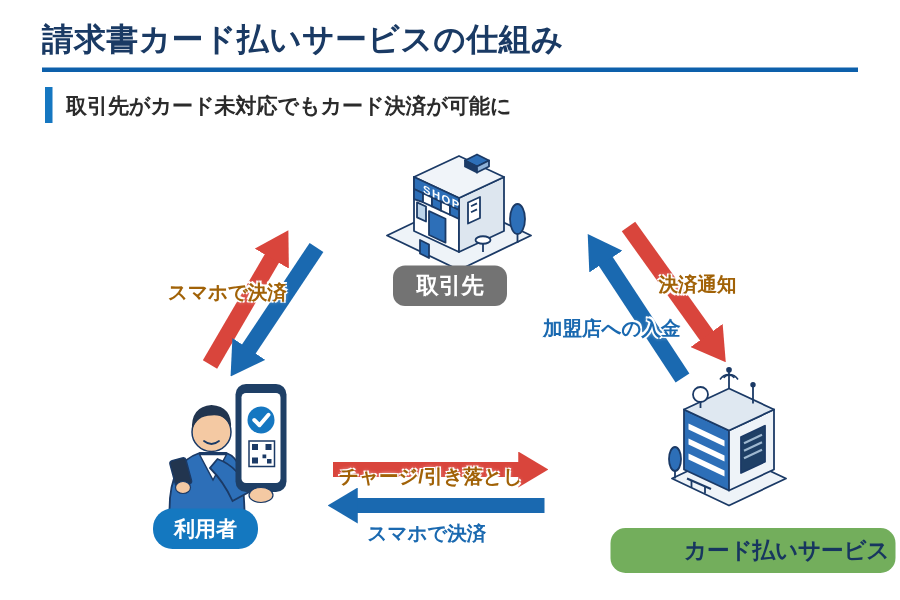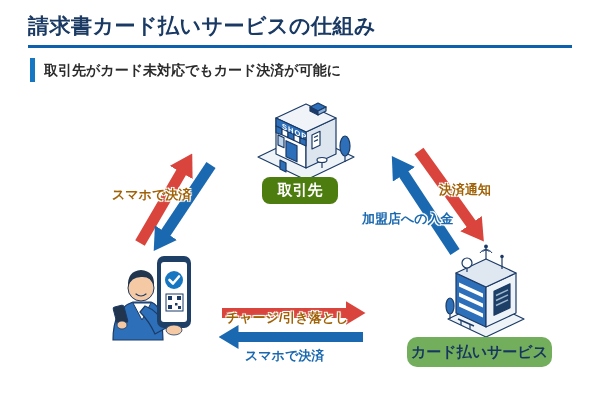--- a/index.html
+++ b/index.html
@@ -15,21 +15,21 @@
   }
   .title-rule{left:28px;top:45px;width:544px;height:3px;background:#0d60ab;}
   .subtitle-bar{left:30px;top:58px;width:5px;height:24px;background:#1577c1;}
   .subtitle-text{left:44px;top:62px;font-size:14px;font-weight:bold;color:#2b2b2b;white-space:nowrap;text-align:right;}
   .diagram{left:0;top:88px;width:600px;height:312px;}
   .arrow-layer{left:0;top:0;width:600px;height:400px;pointer-events:none;}
   .node-pill{
     text-align:center;font-weight:bold;white-space:nowrap;
     display:flex;align-items:center;justify-content:center;
   }
-  .pill-vendor{left:262px;top:177px;width:76px;height:27px;background:#4d7c0f;color:#ffffff;border-radius:8px;font-size:15px;}
+  .pill-vendor{left:262px;top:177px;width:76px;height:27px;background:#737373;color:#ffffff;border-radius:8px;font-size:15px;}
   .pill-user{left:102px;top:339px;width:70px;height:27px;background:#1478c0;color:#ffffff;border-radius:13px;font-size:14px;}
   .pill-service{left:407px;top:337px;width:145px;height:30px;background:#73ae5c;color:#17365f;border-radius:10px;font-size:15px;}
   .flow-label{
     font-size:13px;font-weight:bold;white-space:nowrap;
     text-shadow:-1px -1px 0 #fff,1px -1px 0 #fff,-1px 1px 0 #fff,1px 1px 0 #fff,0 0 3px #fff;
   }
   .red{color:#a16207;}
   .blue{color:#1a69b0;}
   .lbl-pay{left:112px;top:186px;}
   .lbl-goods{left:159px;top:211px;}
@@ -150,20 +150,21 @@
       <line x1="31" y1="25" x2="31" y2="29"></line>
       <ellipse cx="14" cy="63" rx="4" ry="8" fill="#2d6fb8"></ellipse>
       <line x1="14" y1="71" x2="14" y2="76"></line>
       <line x1="22" y1="76" x2="38" y2="83" stroke-width="1.4"></line>
       <line x1="25" y1="77.5" x2="25" y2="82"></line>
       <line x1="34" y1="81.5" x2="34" y2="86"></line>
     </g>
   </svg>
 
   <div class="abs node-pill pill-vendor" style="top:89px;">取引先</div>
-  <div class="abs node-pill pill-service" style="top:249px;">カード払いサービス</div>
+  <div class="abs node-pill pill-user" style="top:251px;">利用者</div>
+  <div class="abs node-pill pill-service" style="top:264px;padding-left:45px;">カード払いサービス</div>
 
   <div class="abs flow-label red lbl-pay" style="top:98px;">スマホで決済</div>
   <div class="abs flow-label red lbl-notice" style="top:93px;">決済通知</div>
   <div class="abs flow-label blue lbl-deposit" style="top:122px;">加盟店への入金</div>
   <div class="abs flow-label red lbl-charge" style="top:200px;">チャージ/引き落とし</div>
   <div class="abs flow-label blue lbl-history" style="top:259px;">スマホで決済</div>
 </div>
 
 </body></html>

